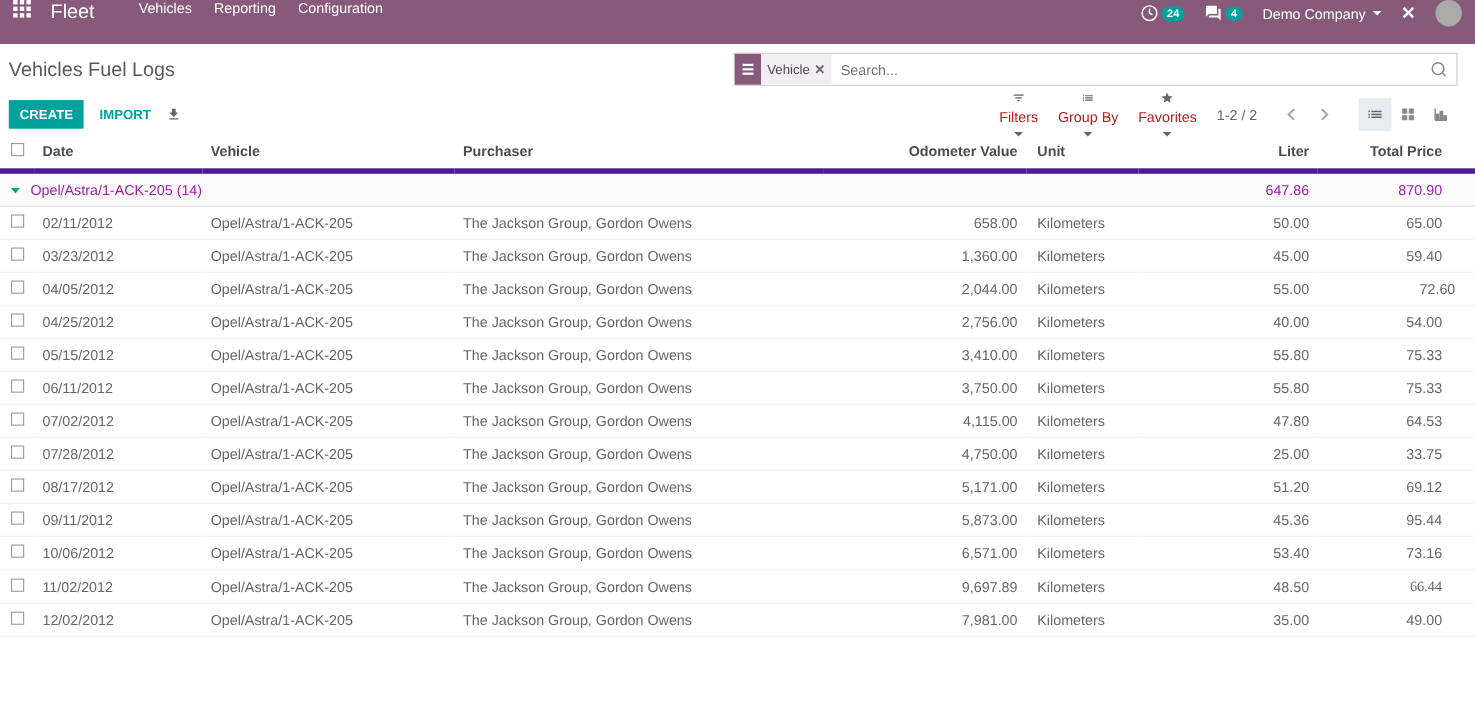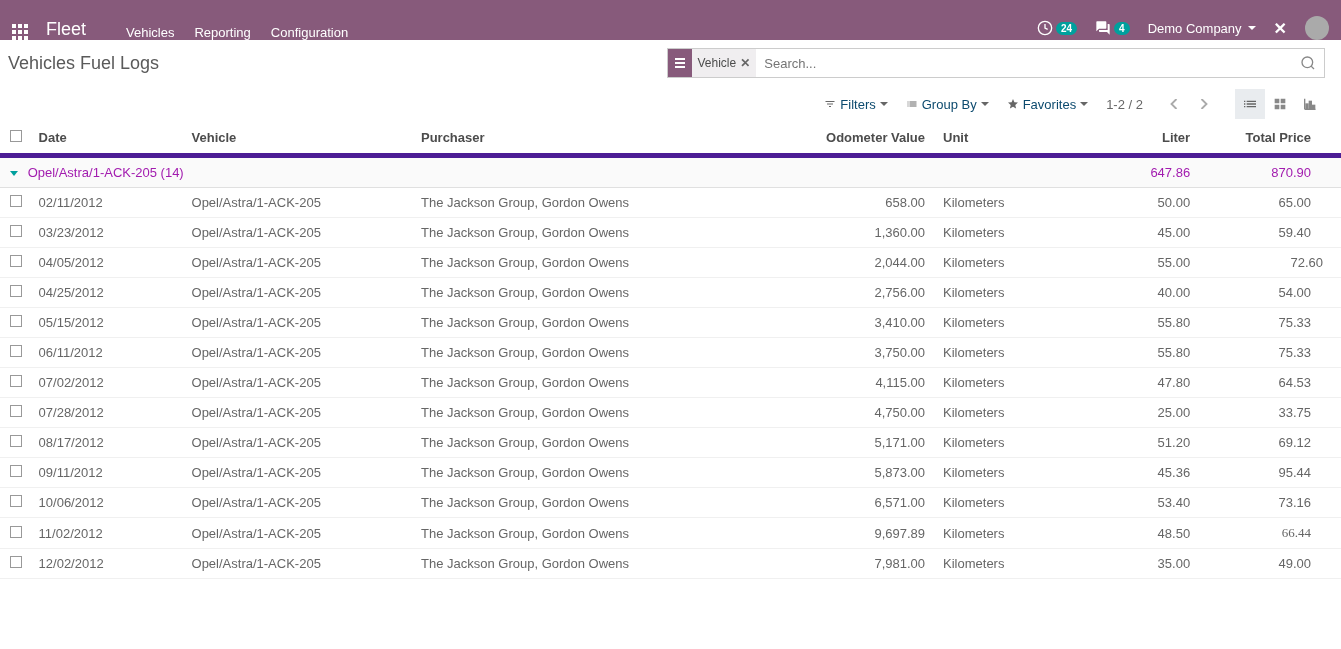--- a/index.html
+++ b/index.html
@@ -1,17 +1,17 @@
 <!DOCTYPE html>
 <html><head>
 <meta charset="utf-8">
 <style>
 * { box-sizing: border-box; margin: 0; padding: 0; }
 body { font-family: "Helvetica Neue", Arial, sans-serif; font-size: 13px; color: #4c4c4c; background: #fff; }
-.topbar { background: #875a7b; height: 40px; display: flex; align-items: flex-end; padding: 0 12px; color: #fff; }
+.topbar { background: #875a7b; height: 40px; display: flex; align-items: flex-start; padding: 0 12px; color: #fff; }
 .apps-icon { display: grid; grid-template-columns: repeat(3, 4px); grid-template-rows: repeat(3, 4px); gap: 2px; margin-right: 18px; cursor: pointer; }
 .apps-icon span { background: #fff; width: 4px; height: 4px; }
 .brand { font-size: 18px; font-weight: 500; margin-right: 40px; }
 .main-nav { display: flex; gap: 20px; }
 .main-nav a { color: #fff; text-decoration: none; font-size: 13px; cursor: pointer; }
 .topbar-right { margin-left: auto; display: flex; align-items: center; gap: 18px; }
 .icon-badge { position: relative; display: flex; align-items: center; cursor: pointer; }
 .badge-count { background: #00a09d; color: #fff; font-size: 10px; font-weight: bold; padding: 1px 5px; border-radius: 8px; margin-left: 3px; }
 .company-selector { display: flex; align-items: center; gap: 6px; cursor: pointer; }
 .avatar { width: 24px; height: 24px; border-radius: 50%; background: #aaa; cursor: pointer; }
@@ -25,21 +25,21 @@
 .facet-label { background: #f0eef0; color: #4c4c4c; padding: 0 6px; height: 100%; display: flex; align-items: center; font-size: 12px; }
 .facet-remove { margin-left: 4px; cursor: pointer; font-weight: bold; color: #666; }
 .search-input { flex: 1; border: none; outline: none; padding: 0 8px; font-size: 13px; }
 .search-glass { padding: 0 8px; color: #999; }
 .cp-bottom { display: flex; align-items: center; margin-top: 8px; height: 36px; }
 .cp-left-btns { display: flex; align-items: center; gap: 14px; }
 .btn-create { background: #00a09d; color: #fff; border: none; padding: 6px 10px; font-size: 12px; font-weight: bold; cursor: pointer; }
 .btn-import { color: #00a09d; background: none; border: none; font-size: 12px; font-weight: bold; cursor: pointer; }
 .download-icon { color: #666; cursor: pointer; }
 .cp-right { margin-left: auto; display: flex; align-items: center; gap: 18px; }
-.filter-btn { display: flex; align-items: center; gap: 4px; color: #0c4a6e; cursor: pointer; font-size: 13px; }
+.filter-btn { display: flex; align-items: center; gap: 4px; color: #b91c1c; cursor: pointer; font-size: 13px; flex-direction: column; }
 .pager { color: #666; font-size: 13px; }
 .pager-arrows { display: flex; gap: 4px; }
 .pager-btn { width: 26px; height: 26px; display: flex; align-items: center; justify-content: center; color: #999; cursor: pointer; }
 .view-switcher { display: flex; }
 .view-btn { width: 30px; height: 30px; display: flex; align-items: center; justify-content: center; color: #666; cursor: pointer; }
 .view-btn.active { background: #e9ecef; }
 .list-view { width: 100%; }
 table { width: 100%; border-collapse: collapse; }
 th { text-align: left; padding: 8px 8px; font-weight: bold; color: #4c4c4c; border-bottom: 5px solid #4c1d95; font-size: 13px; }
 th.num, td.num { text-align: right; }
@@ -115,20 +115,29 @@
       <input class="search-input" placeholder="Search..." style="">
       <div class="search-glass">
         <svg width="16" height="16" viewBox="0 0 24 24" fill="none" stroke="#888" stroke-width="2">
             <circle cx="11" cy="11" r="8"></circle>
             <line x1="21" y1="21" x2="16.65" y2="16.65"></line>
           </svg>
       </div>
     </div>
   </div>
   <div class="cp-bottom">
+    <div class="cp-left-btns">
+      <button class="btn-create">CREATE</button>
+      <button class="btn-import">IMPORT</button>
+      <span class="download-icon">
+        <svg width="14" height="14" viewBox="0 0 24 24" fill="#666">
+            <path d="M19 9h-4V3H9v6H5l7 7 7-7zM5 18v2h14v-2H5z"></path>
+          </svg>
+      </span>
+    </div>
     <div class="cp-right">
       <div class="filter-btn">
         <svg width="12" height="12" viewBox="0 0 24 24" fill="#666">
             <path d="M10 18h4v-2h-4v2zM3 6v2h18V6H3zm3 7h12v-2H6v2z"></path>
           </svg>
         <span>Filters</span>
         <svg width="8" height="8" viewBox="0 0 8 8">
             <path d="M0 2 L4 6 L8 2 Z" fill="#666"></path>
           </svg>
       </div>

